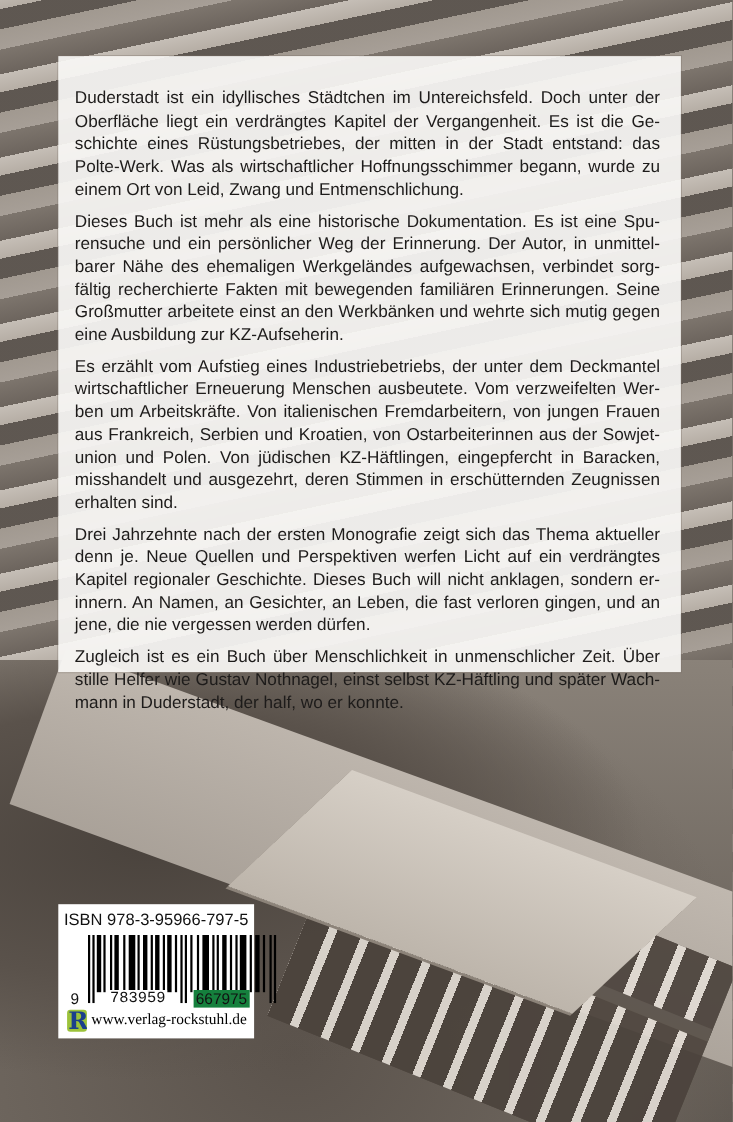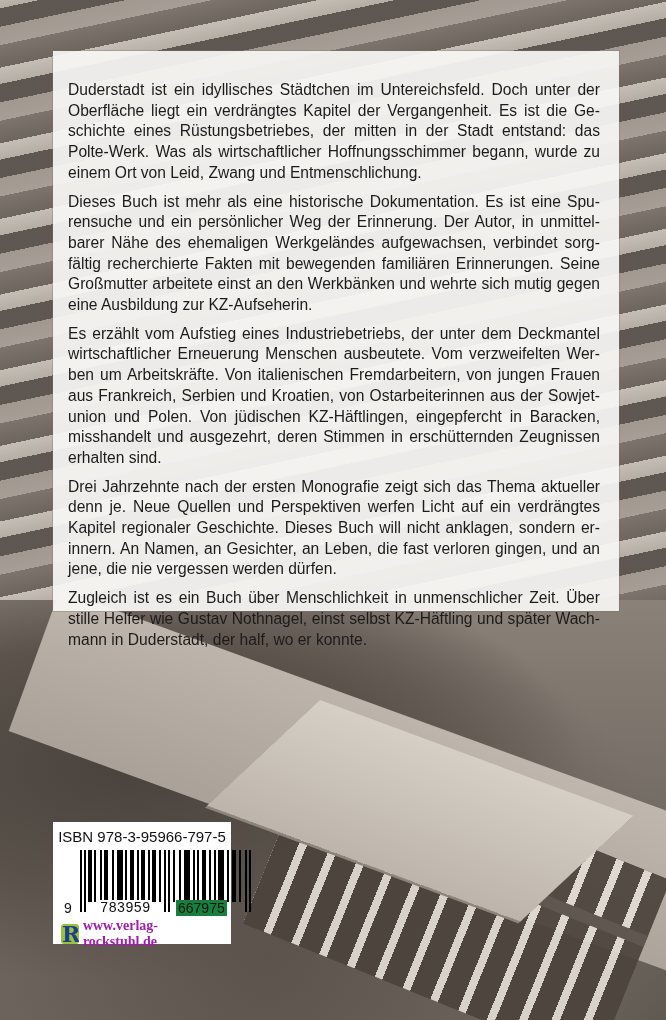--- a/index.html
+++ b/index.html
@@ -166,23 +166,23 @@
     position: absolute;
     left: 1px; top: -3px;
     font-family: "DejaVu Serif", serif;
     font-weight: bold;
     font-size: 22px;
     color: #1b3f8c;
     line-height: 26px;
   }
   .publisher-url {
     font-family: "Liberation Serif", serif;
-    font-weight: bold;
+    font-weight: normal;
     font-size: 14px;
-    color: #a21caf;
+    color: #000000;
   }
 </style>
 </head>
 <body>
 
 <div class="photo">
   <div class="fields"></div>
   <div class="ground"></div>
   <div class="road"></div>
   <div class="facade"></div>

